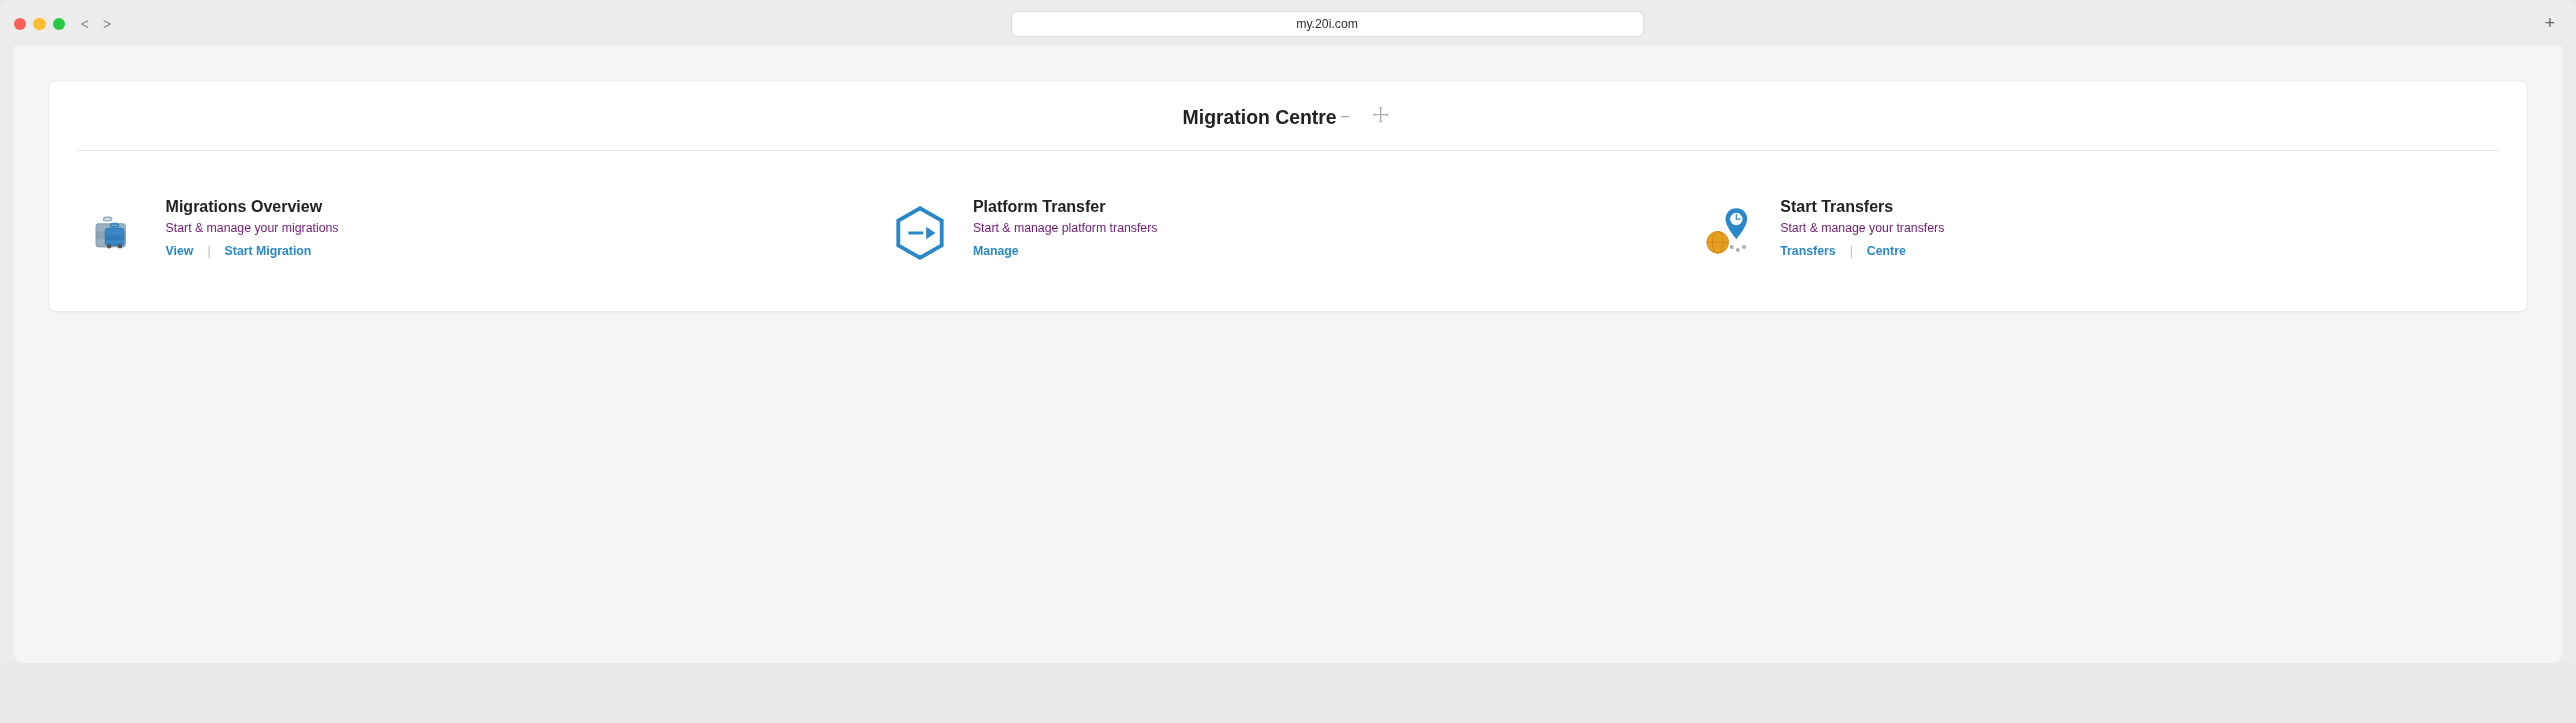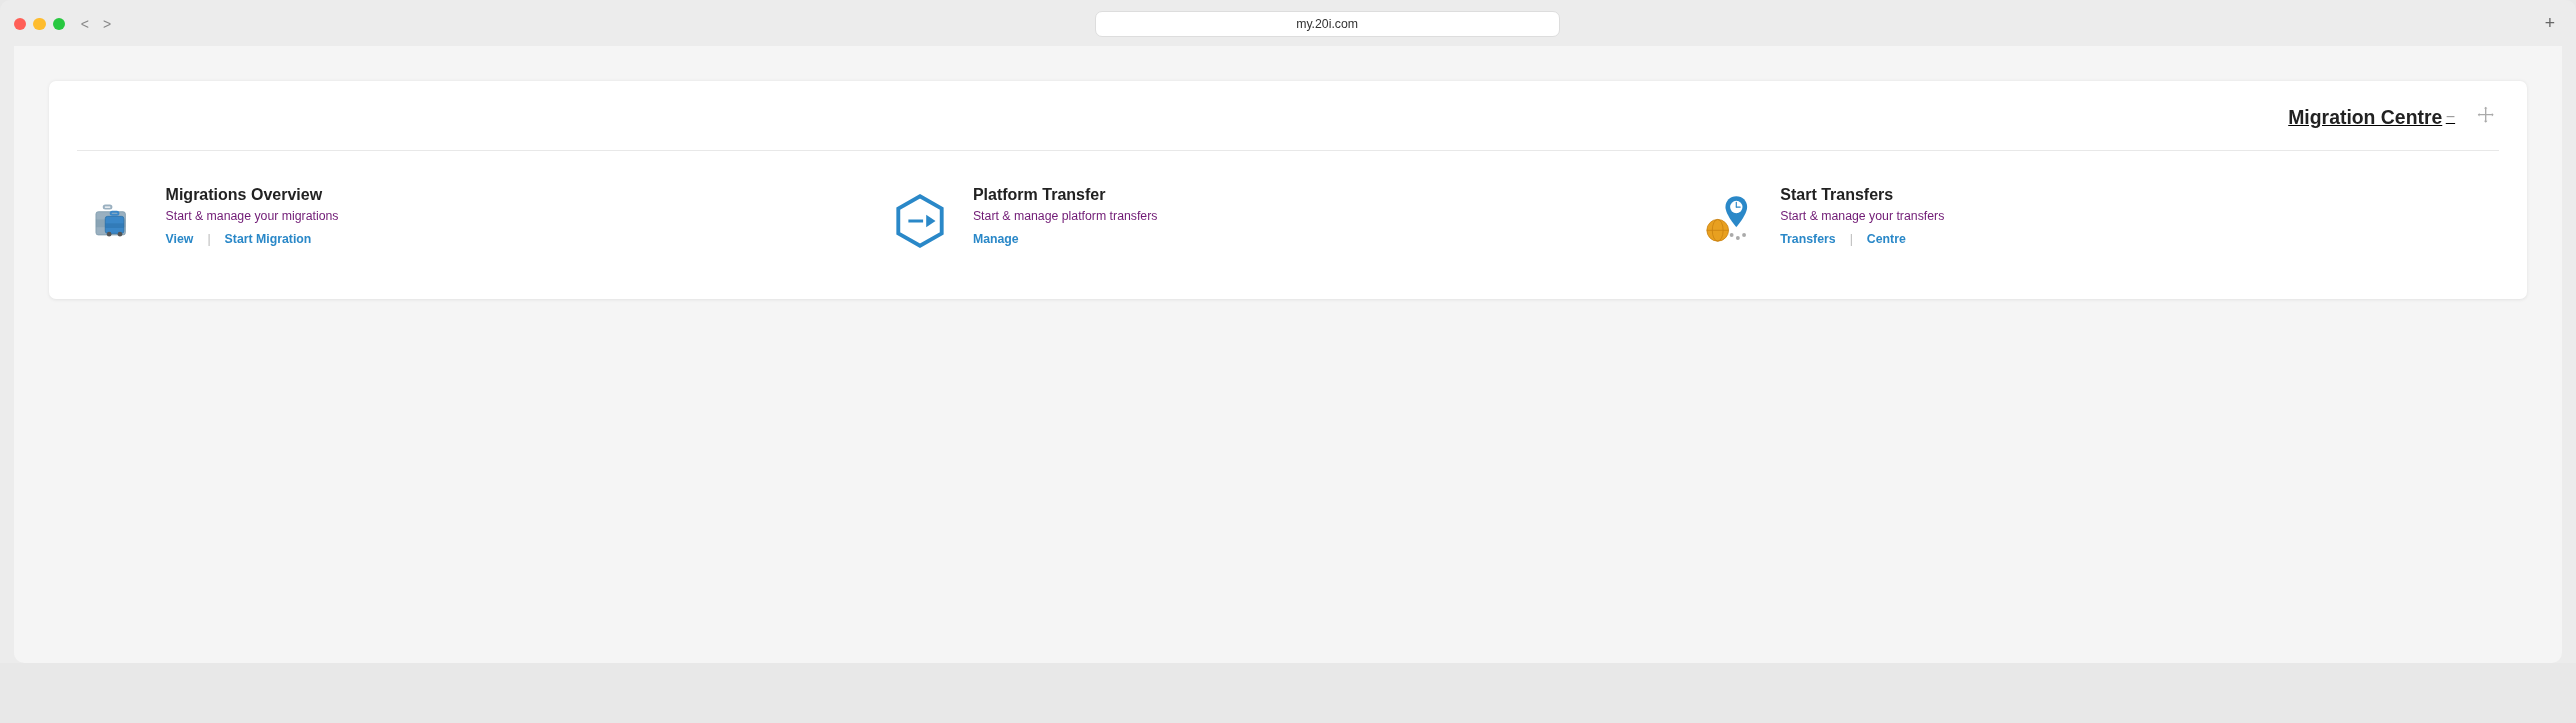--- a/index.html
+++ b/index.html
@@ -63,21 +63,21 @@
       display: flex;
       justify-content: center;
     }
 
     .address-bar {
       background: white;
       border-radius: 7px;
       padding: 5.3px 14px;
       font-size: 12.3px;
       color: #333;
-      width: 465px;
+      width: 633px;
       text-align: center;
       border: 0.9px solid #ddd;
     }
 
     .new-tab-btn {
       background: none;
       border: none;
       color: #666;
       font-size: 17.6px;
       cursor: pointer;
@@ -97,23 +97,22 @@
       background: white;
       border-radius: 7px;
       margin: 35px 35px;
       box-shadow: 0 0.9px 3.5px rgba(0,0,0,0.08);
       overflow: hidden;
     }
 
     .widget-header {
       display: flex;
       align-items: center;
-      justify-content: flex-end;
+      justify-content: center;
       padding: 21px 28px 17.6px 28px;
-      text-decoration: underline;
     }
 
     .widget-title {
       font-size: 19.4px;
       font-weight: 600;
       color: #222;
     }
 
     .widget-controls {
       display: flex;
@@ -143,20 +142,21 @@
       padding: 35px 28px 42px 28px;
       gap: 0;
     }
 
     .card {
       display: flex;
       align-items: flex-start;
       gap: 17.6px;
       flex: 1;
       padding-right: 35px;
+      margin-top: 12px;
     }
 
     .card:not(:last-child) {
       border-right: none;
     }
 
     .card-icon {
       width: 71px;
       height: 71px;
       flex-shrink: 0;

